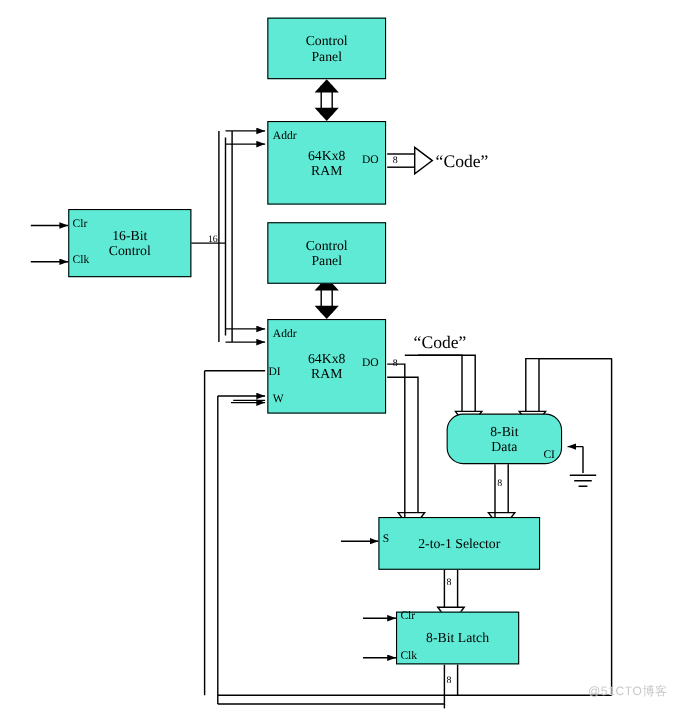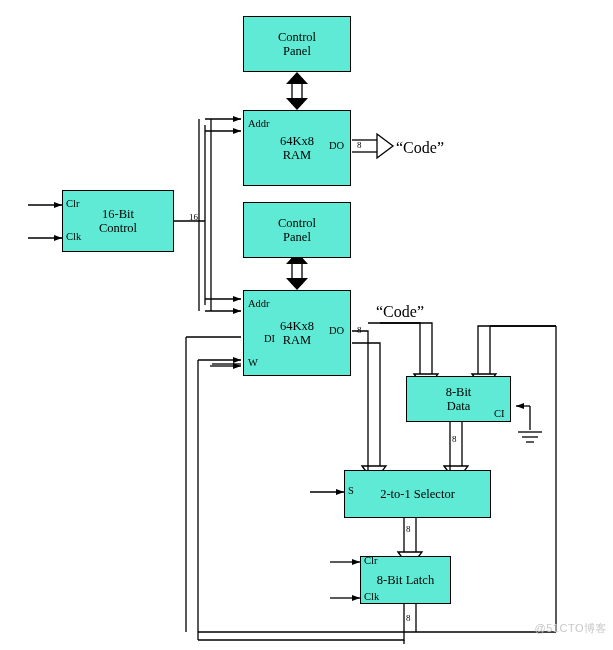--- a/index.html
+++ b/index.html
@@ -196,44 +196,44 @@
     </span>
   </div>
 
   <div class="box" style="left:62px; top:190px; width:112px; height:62px;">
     <span>
       <span>16-Bit</span><br>
       <span>Control</span>
     </span>
   </div>
 
-  <div class="box" style="left:406px; top:376px; width:105px; height:46px;">
+  <div class="box" style="left:406px; top:376px; width:105px; height:46px;border-radius:15px;">
     <span>
       <span>8-Bit</span><br>
       <span>Data</span>
     </span>
   </div>
 
   <div class="box" style="left:344px; top:470px; width:147px; height:48px;align-items:center;">
     <span>2-to-1 Selector</span>
   </div>
 
-  <div class="box" style="left:360px; top:556px; width:91px; height:48px;">
+  <div class="box" style="left:360px; top:556px; width:112px; height:48px;">
     <span>8-Bit Latch</span>
   </div>
 
   <div class="pin" style="left:66px; top:198px;">Clr</div>
   <div class="pin" style="left:66px; top:231px;">Clk</div>
 
   <div class="pin" style="left:248px; top:118px;">Addr</div>
   <div class="pin" style="left:329px; top:140px;">DO</div>
 
   <div class="pin" style="left:248px; top:298px;">Addr</div>
   <div class="pin" style="left:329px; top:325px;">DO</div>
-  <div class="pin" style="left:264px; top:333px;">DI</div>
+  <div class="pin" style="left:244px; top:333px;">DI</div>
   <div class="pin" style="left:248px; top:357px;">W</div>
 
   <div class="pin" style="left:494px; top:408px;">CI</div>
 
   <div class="pin" style="left:348px; top:485px;">S</div>
 
   <div class="pin" style="left:364px; top:555px;">Clr</div>
   <div class="pin" style="left:364px; top:591px;">Clk</div>
 
   <div class="lbl" style="left:396px; top:139px;">“Code”</div>

